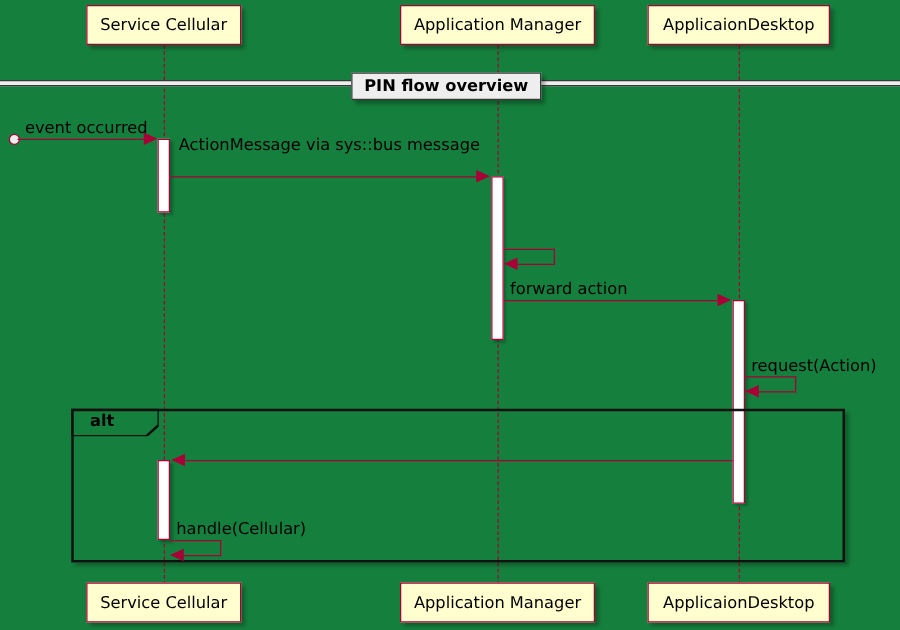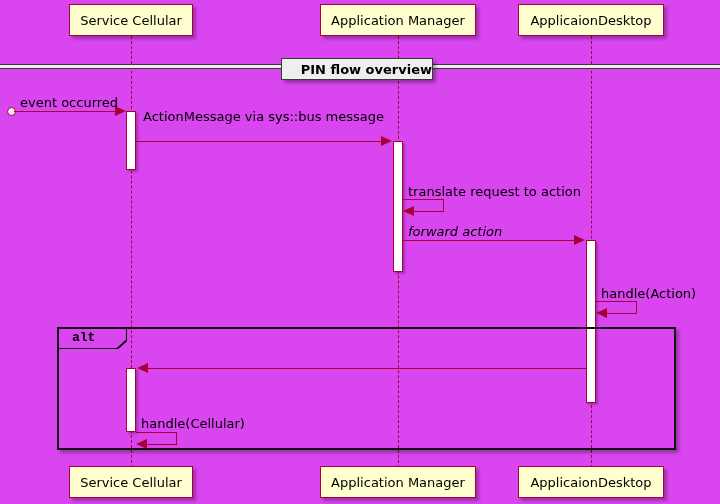--- a/index.html
+++ b/index.html
@@ -4,21 +4,21 @@
 <style>
   html, body {
     margin: 0;
     padding: 0;
     background: #EEEEEE;
   }
   #canvas {
     position: relative;
     width: 720px;
     height: 504px;
-    background: #d946ef;
+    background: #15803d;
     font-family: "DejaVu Sans", sans-serif;
     overflow: hidden;
   }
   
   .participant {
     position: absolute;
     background: #FEFECE;
     border: 1.5px solid #A80036;
     box-shadow: 3px 3px 3px rgba(0,0,0,0.28);
     color: #000000;
@@ -130,21 +130,20 @@
     left: 0; top: 0;
     width: 100%; height: 100%;
   }
   .frag-label {
     position: absolute;
     font-size: 13px;
     font-weight: bold;
     color: #000000;
     line-height: 1;
     white-space: nowrap;
-    font-family: Liberation Mono, monospace;
   }
 </style>
 </head>
 <body>
 
 <div id="canvas">
 
   <div class="lifeline" style="left:131px; top:36px; height:432px;"></div>
   <div class="lifeline" style="left:398px; top:36px; height:432px;"></div>
   <div class="lifeline" style="left:591px; top:36px; height:432px;"></div>
@@ -153,21 +152,21 @@
     <span>Service Cellular</span>
   </div>
   <div class="participant" style="left:320px; top:4px; width:156px; height:32px;">
     <span>Application Manager</span>
   </div>
   <div class="participant" style="left:518px; top:4px; width:146px; height:32px;">
     <span>ApplicaionDesktop</span>
   </div>
 
   <div class="divider-rule" style="top:64px;"></div>
-  <div class="divider-box" style="left:281px; top:58px; width:152px; height:22px;justify-content:flex-end;">
+  <div class="divider-box" style="left:281px; top:58px; width:152px; height:22px;">
     <span>PIN flow overview</span>
   </div>
 
   <div class="activation" style="left:126px; top:111px; height:59px;"></div>
   <div class="activation" style="left:393px; top:141px; height:131px;"></div>
   <div class="activation" style="left:586px; top:240px; height:163px;"></div>
   <div class="activation" style="left:126px; top:368px; height:64px;"></div>
 
   <div class="found-circle" style="left:7px; top:107px;"></div>
   <div class="msgline" style="left:14px; top:111px; width:106px;"></div>
@@ -175,31 +174,30 @@
   <div class="msglabel" style="left:20px; top:96px;">event occurred</div>
 
   <div class="msgline" style="left:136px; top:141px; width:250px;"></div>
   <div class="arrowhead arrow-right" style="left:381px; top:136px;"></div>
   <div class="msglabel" style="left:143px; top:110px;">ActionMessage via sys::bus message</div>
 
   <div class="msgline" style="left:403px; top:199px; width:41px;"></div>
   <div class="vline" style="left:443px; top:199px; height:13px;"></div>
   <div class="msgline" style="left:413px; top:211px; width:31px;"></div>
   <div class="arrowhead arrow-left" style="left:403px; top:206px;"></div>
-  <div class="msglabel" style="left:408px; top:185px;">translate request to action</div>
 
   <div class="msgline" style="left:403px; top:240px; width:176px;"></div>
   <div class="arrowhead arrow-right" style="left:574px; top:235px;"></div>
-  <div class="msglabel" style="left:408px; top:225px;font-style:italic;">forward action</div>
+  <div class="msglabel" style="left:408px; top:225px;">forward action</div>
 
   <div class="msgline" style="left:596px; top:301px; width:41px;"></div>
   <div class="vline" style="left:636px; top:301px; height:13px;"></div>
   <div class="msgline" style="left:606px; top:313px; width:31px;"></div>
   <div class="arrowhead arrow-left" style="left:596px; top:308px;"></div>
-  <div class="msglabel" style="left:601px; top:287px;">handle(Action)</div>
+  <div class="msglabel" style="left:601px; top:287px;">request(Action)</div>
 
   <div class="frag-box" style="left:57px; top:327px; width:619px; height:123px;"></div>
   <div class="frag-tab" style="left:57px; top:327px; width:70px; height:22px;">
     <svg class="frag-tab-shape" viewBox="0 0 70 22" preserveAspectRatio="none">
       <path d="M0,0 L70,0 L70,13 L60,22 L0,22 Z" fill="none" stroke="#111111" stroke-width="2"></path>
     </svg>
   </div>
   <div class="frag-label" style="left:72px; top:331px;">alt</div>
 
   <div class="msgline" style="left:144px; top:368px; width:442px;"></div>

